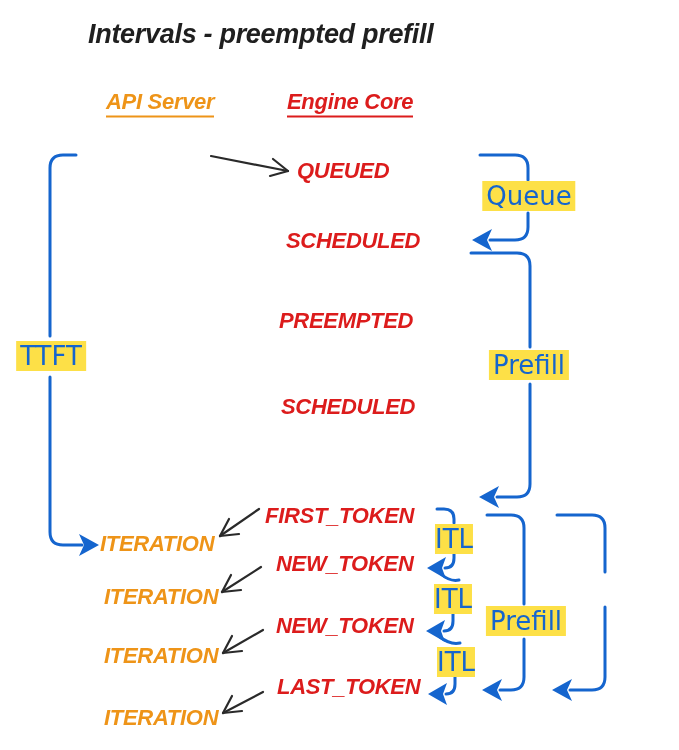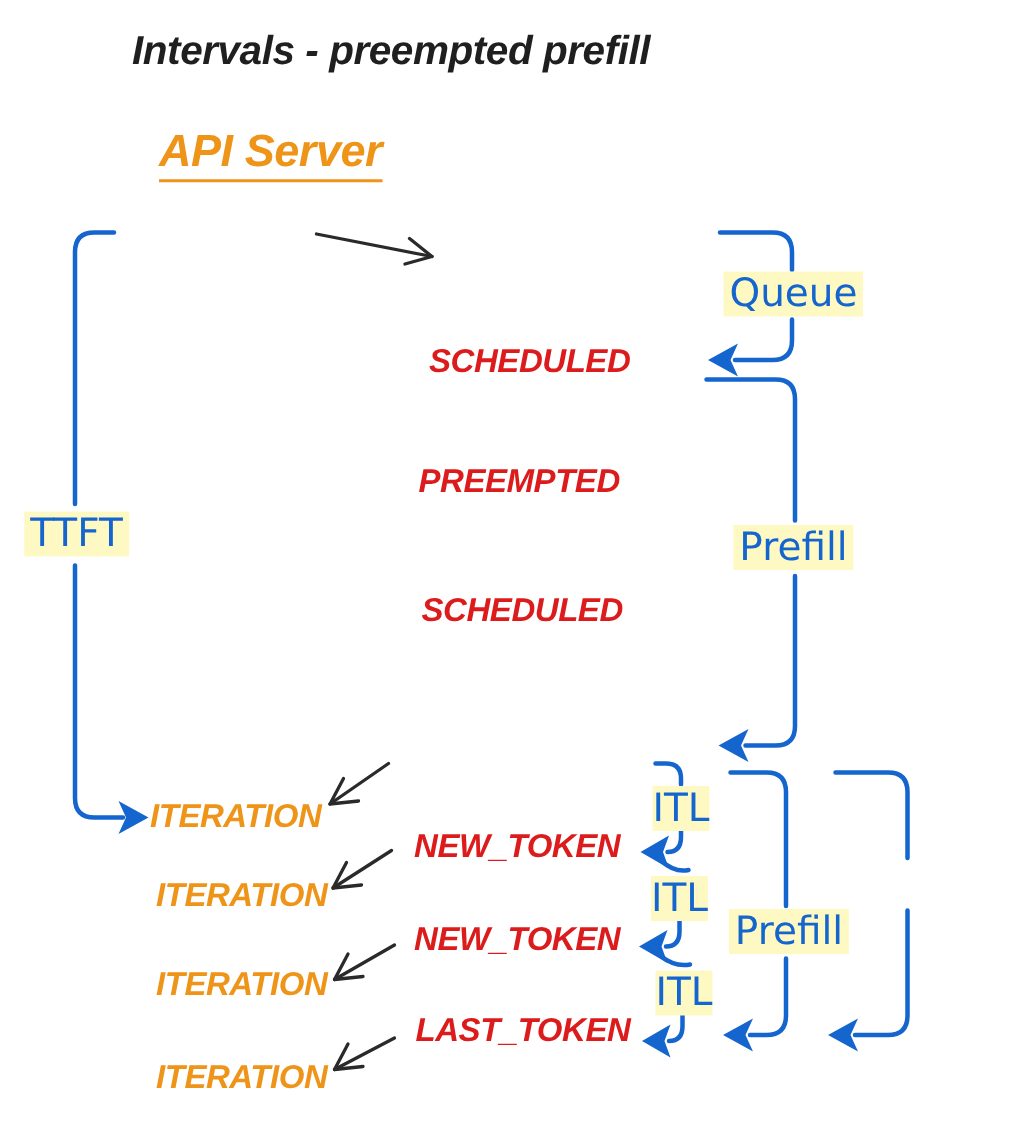--- a/index.html
+++ b/index.html
@@ -13,29 +13,29 @@
   .abs{position:absolute;white-space:nowrap;}
   .vcenter{transform:translateY(-50%);}
   .ccenter{transform:translate(-50%,-50%);}
   .hand{
     font-family:"Liberation Sans",sans-serif;
     font-style:italic;
     font-weight:bold;
     letter-spacing:-0.3px;
   }
   .title{font-size:27px;color:#1f1f1f;}
-  .colhead{font-size:30px;padding-bottom:1px;border-bottom:2px solid currentColor;}
+  .colhead{font-size:22px;padding-bottom:1px;border-bottom:2px solid currentColor;}
   .api{color:#EE9418;}
   .engine{color:#DC1C1C;}
   .event{font-size:22px;}
   .blue-label{
     font-family:"DejaVu Sans","Liberation Sans",sans-serif;
     font-size:26px;
     color:#1565CE;
-    background:#fef9c3;
+    background:#fde047;
     padding:0 4px;
   }
   svg{position:absolute;left:0;top:0;}
   .bracket{stroke:#1565CE;stroke-width:3;fill:none;stroke-linecap:round;}
   .bhead{fill:#1565CE;stroke:none;}
   .barrow{stroke:#2a2a2a;stroke-width:2.2;fill:none;stroke-linecap:round;}
 </style>
 </head>
 <body>
 
@@ -109,29 +109,32 @@
     </g>
     <g>
       <path class="barrow" d="M 263,692 L 223,713"></path>
       <path class="barrow" d="M 223,713 L 242,711 M 223,713 L 232,696"></path>
     </g>
   </svg>
 
   <div class="abs vcenter hand title" style="left:88px;top:34px;">Intervals - preempted prefill</div>
 
   <div class="abs vcenter hand colhead api" style="left:106px;top:103px;">API Server</div>
+  <div class="abs vcenter hand colhead engine" style="left:287px;top:103px;">Engine Core</div>
 
   <div class="abs vcenter hand event api" style="left:100px;top:544px;">ITERATION</div>
   <div class="abs vcenter hand event api" style="left:104px;top:597px;">ITERATION</div>
   <div class="abs vcenter hand event api" style="left:104px;top:656px;">ITERATION</div>
   <div class="abs vcenter hand event api" style="left:104px;top:718px;">ITERATION</div>
 
+  <div class="abs vcenter hand event engine" style="left:297px;top:171px;">QUEUED</div>
   <div class="abs vcenter hand event engine" style="left:286px;top:241px;">SCHEDULED</div>
   <div class="abs vcenter hand event engine" style="left:279px;top:321px;">PREEMPTED</div>
   <div class="abs vcenter hand event engine" style="left:281px;top:407px;">SCHEDULED</div>
+  <div class="abs vcenter hand event engine" style="left:265px;top:516px;">FIRST_TOKEN</div>
   <div class="abs vcenter hand event engine" style="left:276px;top:564px;">NEW_TOKEN</div>
   <div class="abs vcenter hand event engine" style="left:276px;top:626px;">NEW_TOKEN</div>
   <div class="abs ccenter blue-label" style="left:51px;top:356px;">TTFT</div>
 
   <div class="abs vcenter hand event engine" style="left:277px;top:687px;">LAST_TOKEN</div>
   <div class="abs ccenter blue-label" style="left:529px;top:196px;">Queue</div>
   <div class="abs ccenter blue-label" style="left:529px;top:365px;">Prefill</div>
   <div class="abs ccenter blue-label" style="left:454px;top:539px;padding:0;">ITL</div>
   <div class="abs ccenter blue-label" style="left:453px;top:599px;padding:0;">ITL</div>
   <div class="abs ccenter blue-label" style="left:456px;top:662px;padding:0;">ITL</div>

